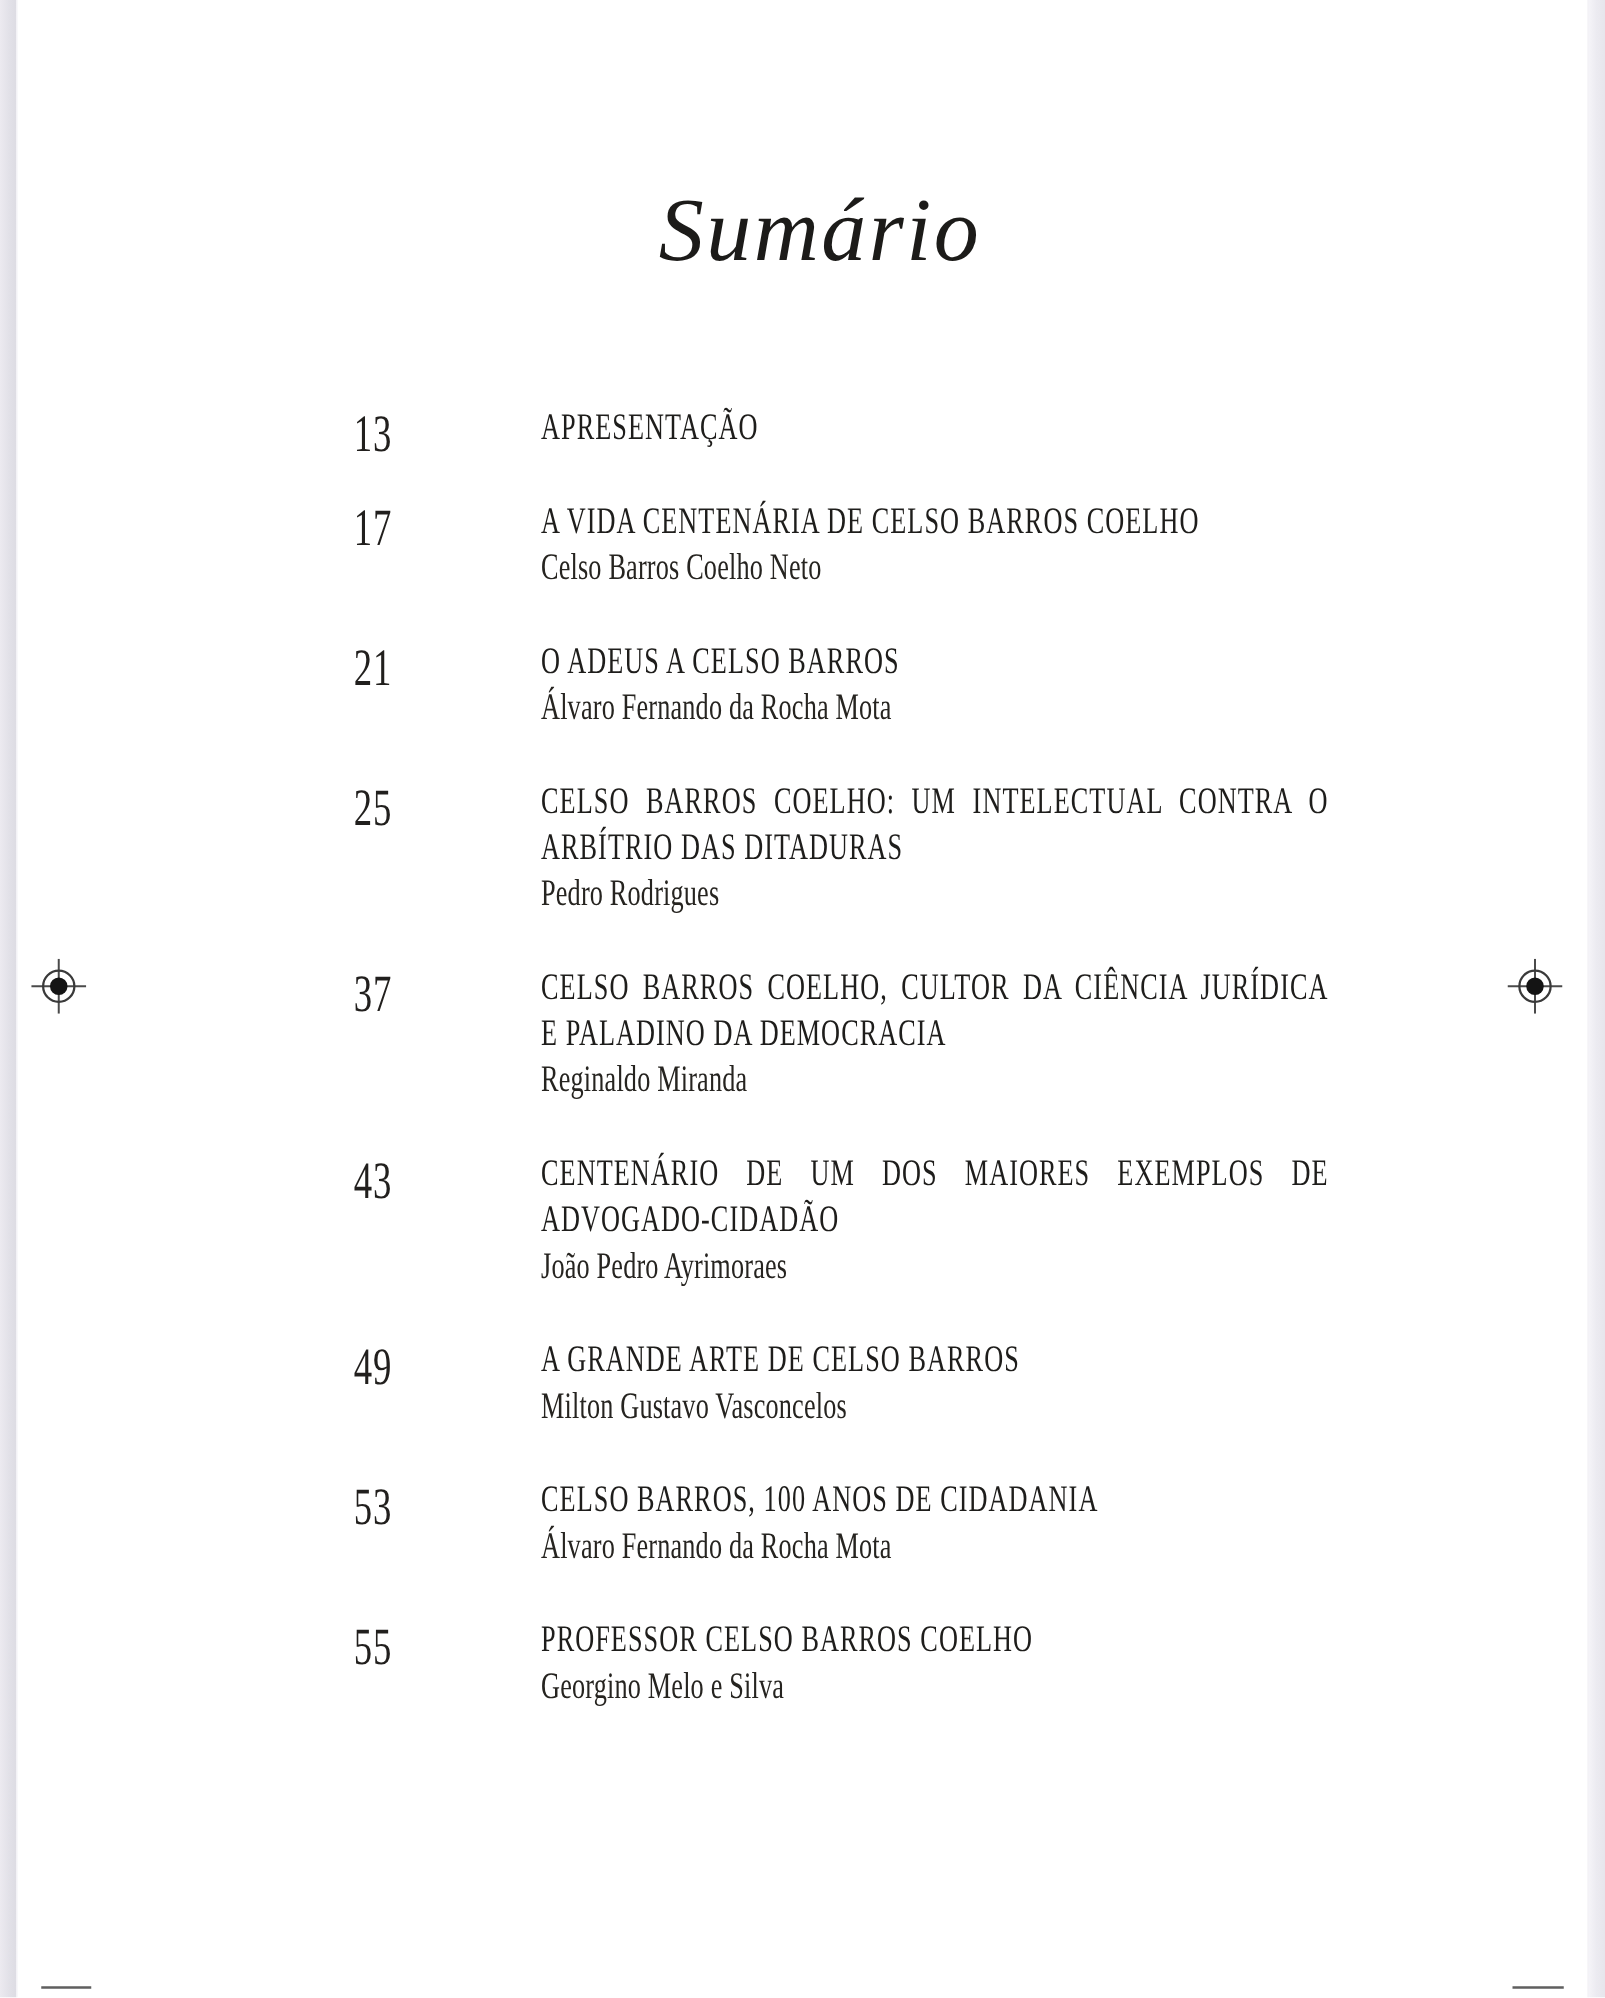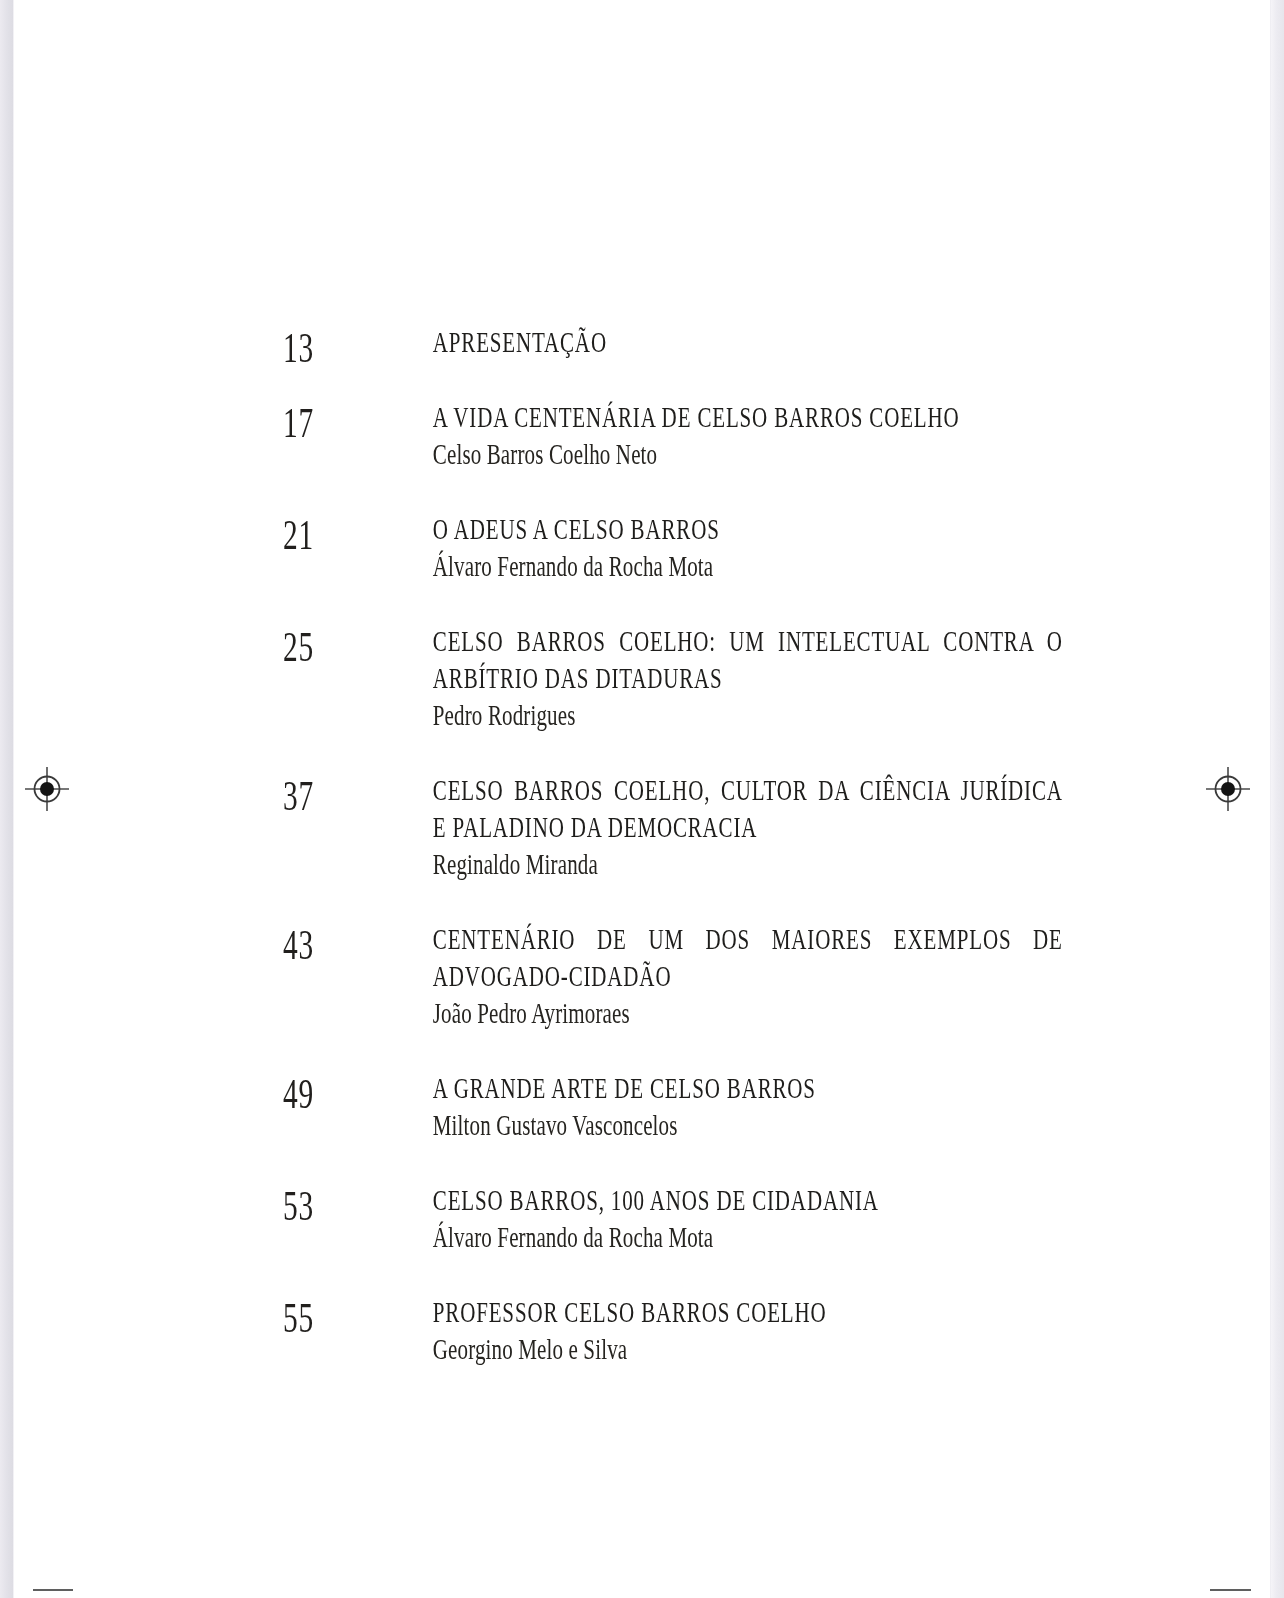--- a/index.html
+++ b/index.html
@@ -77,20 +77,21 @@
   <svg class="regmark right" viewBox="0 0 44 44">
     <line x1="22" y1="0" x2="22" y2="44" stroke="#4a4a4a" stroke-width="1.6"></line>
     <line x1="0" y1="22" x2="44" y2="22" stroke="#4a4a4a" stroke-width="1.6"></line>
     <circle cx="22" cy="22" r="12.5" fill="none" stroke="#3a3a3a" stroke-width="1.8"></circle>
     <circle cx="22" cy="22" r="7" fill="#141414"></circle>
   </svg>
 
   <div class="cropmark bl"></div>
   <div class="cropmark br"></div>
 
+  <div class="heading">Sumário</div>
 
   <div class="toc">
 
     <div class="entry">
       <div class="num">13</div>
       <div class="content">
         <div class="title-line">APRESENTAÇÃO</div>
       </div>
     </div>
 

